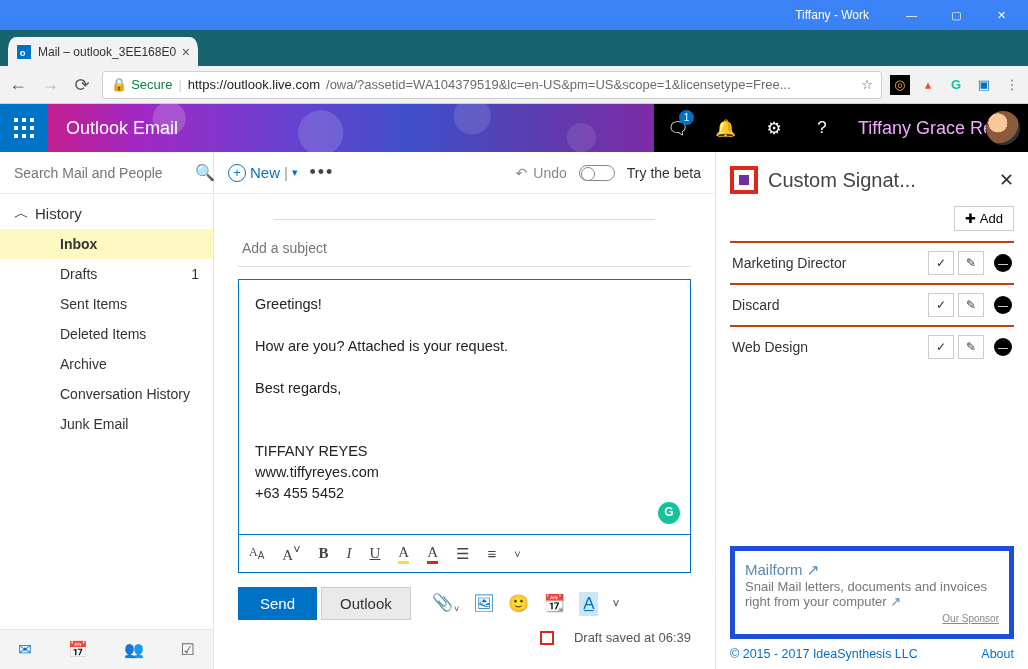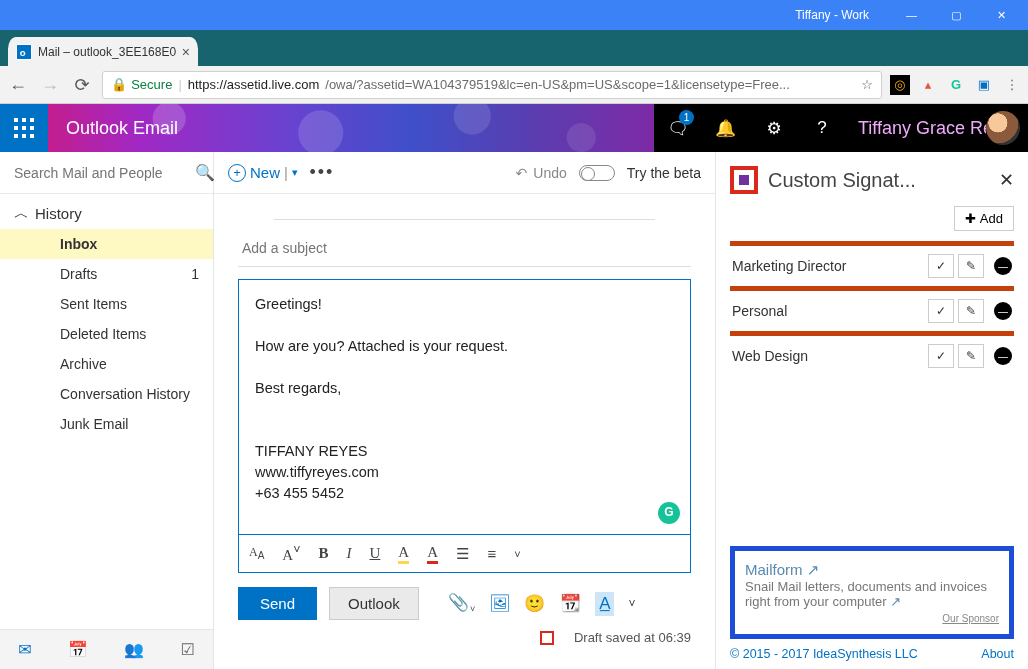--- a/index.html
+++ b/index.html
@@ -71,36 +71,36 @@
 .toggle::before { content: ""; position: absolute; left: 1px; top: 1px; width: 12px; height: 12px; border: 1px solid #888; border-radius: 50%; background: #fff; }
 .beta { font-size: 14px; color: #333; }
 
 .compose-body { flex: 1; overflow: auto; padding: 0 24px 8px; }
 .subject { border: none; border-bottom: 1px solid #ddd; width: 100%; padding: 14px 4px 10px; font-size: 14px; color: #888; outline: none; margin-top: 6px; }
 .divider-top { border-bottom: 1px solid #ddd; height: 18px; margin: 8px 36px 0; }
 .editor { border: 1px solid #0072c6; margin-top: 12px; padding: 14px 16px; font-size: 14.5px; color: #222; min-height: 256px; position: relative; line-height: 1.45; }
 .gram { position: absolute; right: 10px; bottom: 10px; width: 22px; height: 22px; border-radius: 50%; background: #15c39a; color: #fff; display: flex; align-items: center; justify-content: center; font-size: 12px; font-weight: bold; }
 .fmtbar { border: 1px solid #0072c6; border-top: none; padding: 8px 10px; display: flex; align-items: center; gap: 18px; color: #444; font-size: 15px; }
 .fmtbar .fmt { font-family: "Times New Roman", serif; }
-.actionrow { display: flex; align-items: center; gap: 12px; padding: 14px 0 6px; }
+.actionrow { display: flex; align-items: center; gap: 4px; padding: 14px 0 6px; }
 .sendbtn { background: #0072c6; color: #fff; border: none; padding: 8px 22px; font-size: 15px; }
 .discardbtn { background: #eaeaea; border: 1px solid #ccc; padding: 7px 18px; font-size: 15px; color: #333; }
 .attachbar { display: flex; align-items: center; gap: 14px; margin-left: 18px; }
 .attachbar span { font-size: 17px; color: #444; }
 .attachbar .highlight { background: #cde6f7; padding: 2px 4px; color: #0072c6; }
 .draftrow { text-align: right; font-size: 13px; color: #555; padding: 4px 0; display: flex; justify-content: flex-end; align-items: center; gap: 20px; }
 
 .addin { width: 312px; display: flex; flex-direction: column; padding: 14px 14px 8px; }
 .addin-hdr { display: flex; align-items: center; gap: 10px; }
 .addin-logo { width: 28px; height: 28px; border: 4px solid #d9291c; display: flex; align-items: center; justify-content: center; }
 .addin-logo::before { content: ""; width: 10px; height: 10px; background: #7030a0; }
 .addin-title { font-size: 20px; color: #444; flex: 1; white-space: nowrap; overflow: hidden; text-overflow: ellipsis; }
 .addin-close { font-size: 18px; color: #333; }
 .addin-add { margin: 12px 0 10px auto; border: 1px solid #ccc; padding: 4px 10px; font-size: 13px; background: #fff; display: flex; align-items: center; gap: 4px; }
-.sigrow { display: flex; align-items: center; padding: 8px 2px; border-top: 5px solid #c2410c; font-size: 14px; color: #333; }
+.sigrow { display: flex; align-items: center; padding: 8px 2px; border-top: 2px solid #c2410c; font-size: 14px; color: #333; }
 .sigrow:last-of-type { border-bottom: 1px solid #eee; }
 .sigrow .label { flex: 1; }
 .sigbtn { width: 26px; height: 24px; border: 1px solid #ccc; margin-left: 4px; display: flex; align-items: center; justify-content: center; font-size: 12px; background: #fff; }
 .sigbtn.remove { background: #000; color: #fff; border-radius: 50%; width: 18px; height: 18px; border: none; margin-left: 10px; font-size: 10px; }
 .addin-spacer { flex: 1; }
 .mailform { border: 5px solid #1d4ed8; padding: 10px; font-size: 13px; color: #777; }
 .mailform .mf-title { color: #5a8ab0; font-size: 15px; }
 .sponsor { text-align: right; font-size: 10px; color: #888; text-decoration: underline; margin-top: 4px; }
 .addin-foot { display: flex; justify-content: space-between; font-size: 12.5px; color: #0072c6; padding-top: 8px; }
 
@@ -131,21 +131,21 @@
   <div class="newtab-notch"></div>
 </div>
 
 <div class="addrbar">
   <div class="navbtn">←</div>
   <div class="navbtn dis">→</div>
   <div class="navbtn">⟳</div>
   <div class="omnibox">
     <span class="secure">🔒 <span>Secure</span></span>
     <span style="color:#ccc">|</span>
-    <span class="url-host">https://assetid.live.com</span>
+    <span class="url-host">https://outlook.live.com</span>
       <span class="url-path">/owa/?assetid=WA104379519&amp;lc=en-US&amp;pm=US&amp;scope=1&amp;licensetype=Free...</span>
     <span class="star">☆</span>
   </div>
   <div class="ext-ico" style="background:#000;color:#f5a623">◎</div>
   <div class="ext-ico" style="color:#e7553c">▴</div>
   <div class="ext-ico" style="color:#15c39a;font-weight:bold">G</div>
   <div class="ext-ico" style="color:#0072c6">▣</div>
   <div class="ext-ico" style="color:#666">⋮</div>
 </div>
 
@@ -289,21 +289,21 @@
           <span>Add</span>
         </button>
 
       <div class="sigrow">
         <span class="label">Marketing Director</span>
         <span class="sigbtn">✓</span>
         <span class="sigbtn">✎</span>
         <span class="sigbtn remove">—</span>
       </div>
       <div class="sigrow">
-        <span class="label">Personal</span>
+        <span class="label">Discard</span>
         <span class="sigbtn">✓</span>
         <span class="sigbtn">✎</span>
         <span class="sigbtn remove">—</span>
       </div>
       <div class="sigrow">
         <span class="label">Web Design</span>
         <span class="sigbtn">✓</span>
         <span class="sigbtn">✎</span>
         <span class="sigbtn remove">—</span>
       </div>

